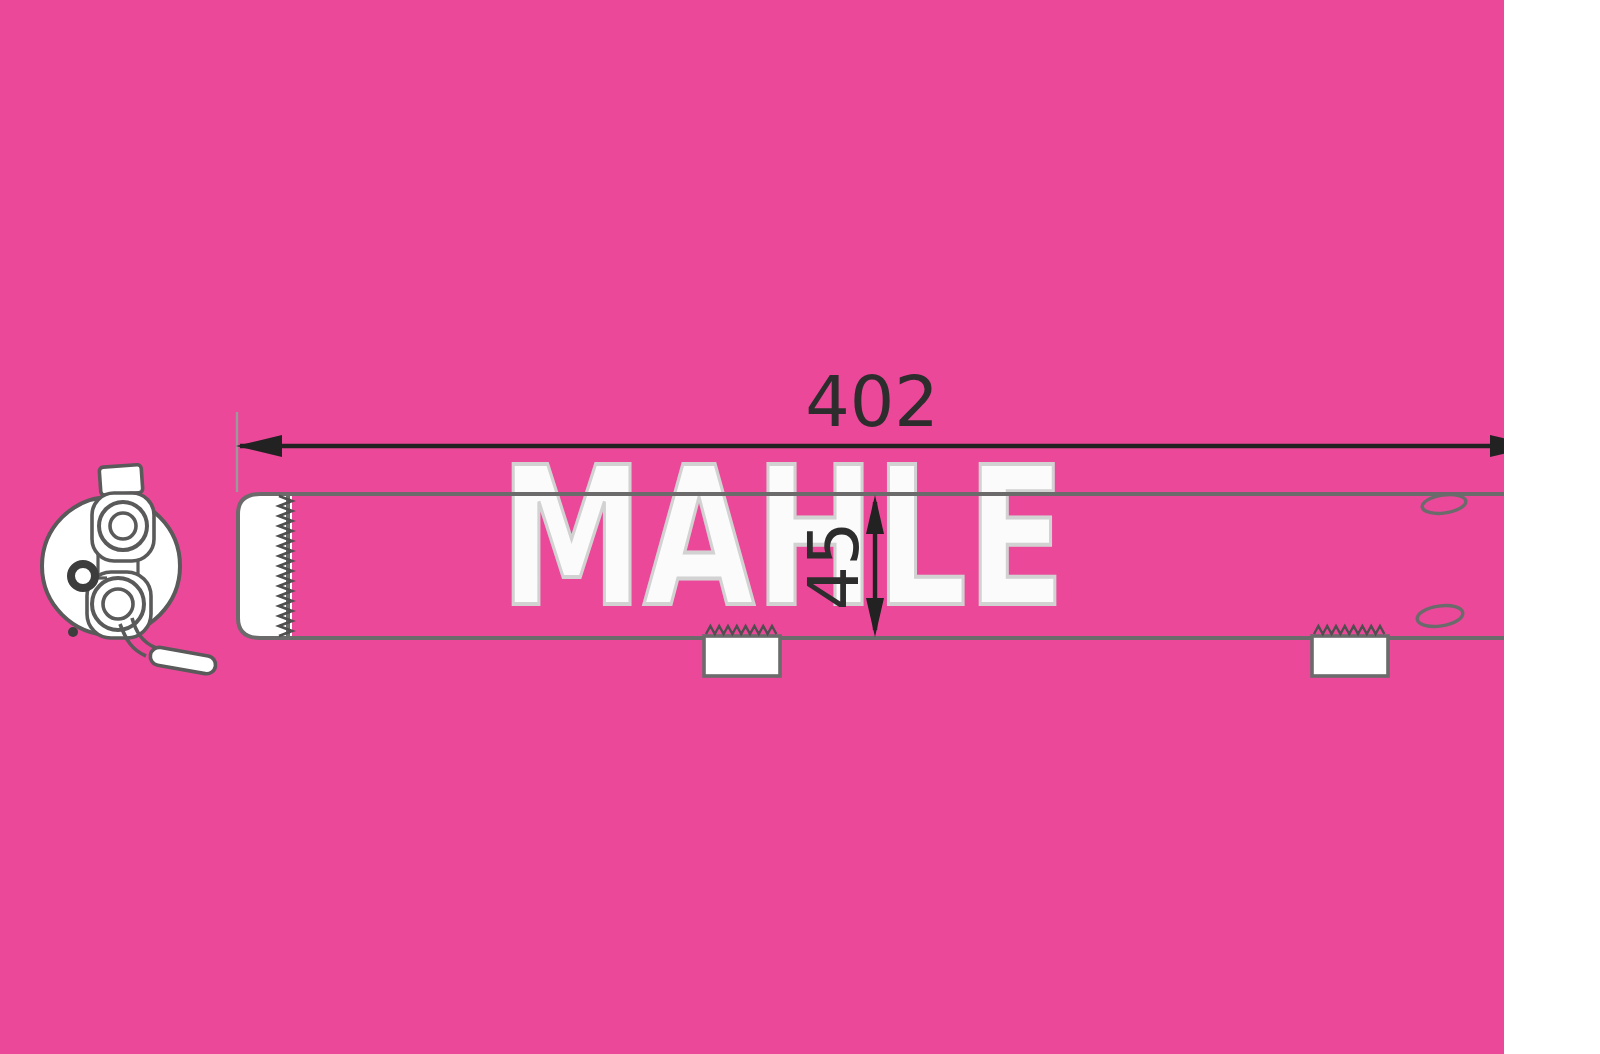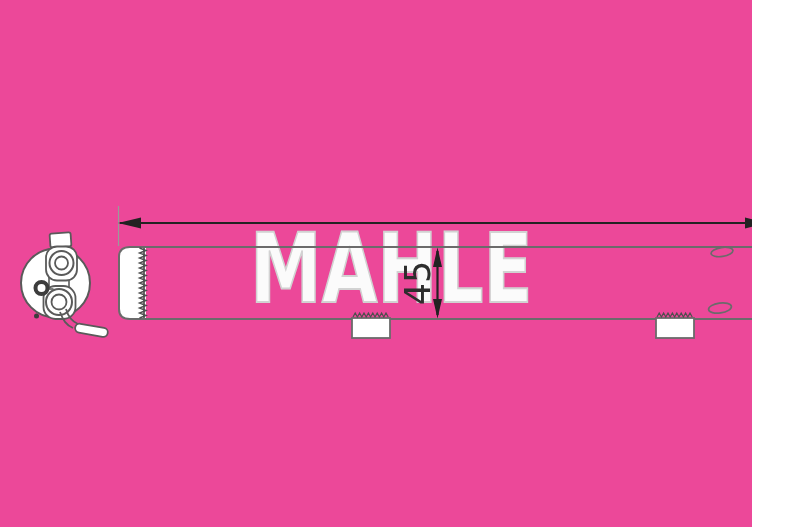--- a/index.html
+++ b/index.html
@@ -89,15 +89,16 @@
       <path d="M657,317 l2.2,-4 l2.2,4 l2.2,-4 l2.2,4 l2.2,-4 l2.2,4 l2.2,-4 l2.2,4 l2.2,-4 l2.2,4 l2.2,-4 l2.2,4 l2.2,-4 l2.2,4 l2.2,-4 l2.2,4" fill="none" stroke="#4f4f4f" stroke-width="1.2"></path>
     </g>
 
     <g>
       <line x1="437.5" y1="251" x2="437.5" y2="315" stroke="#222222" stroke-width="2.2"></line>
       <polygon points="437.5,247.5 433,267 442,267" fill="#222222"></polygon>
       <polygon points="437.5,318.5 433,299 442,299" fill="#222222"></polygon>
     </g>
   </svg>
 
+  <div class="dim-label dim-length">402</div>
   <div class="dim-label dim-diameter">45</div>
 
 </div>
 
 </body></html>

